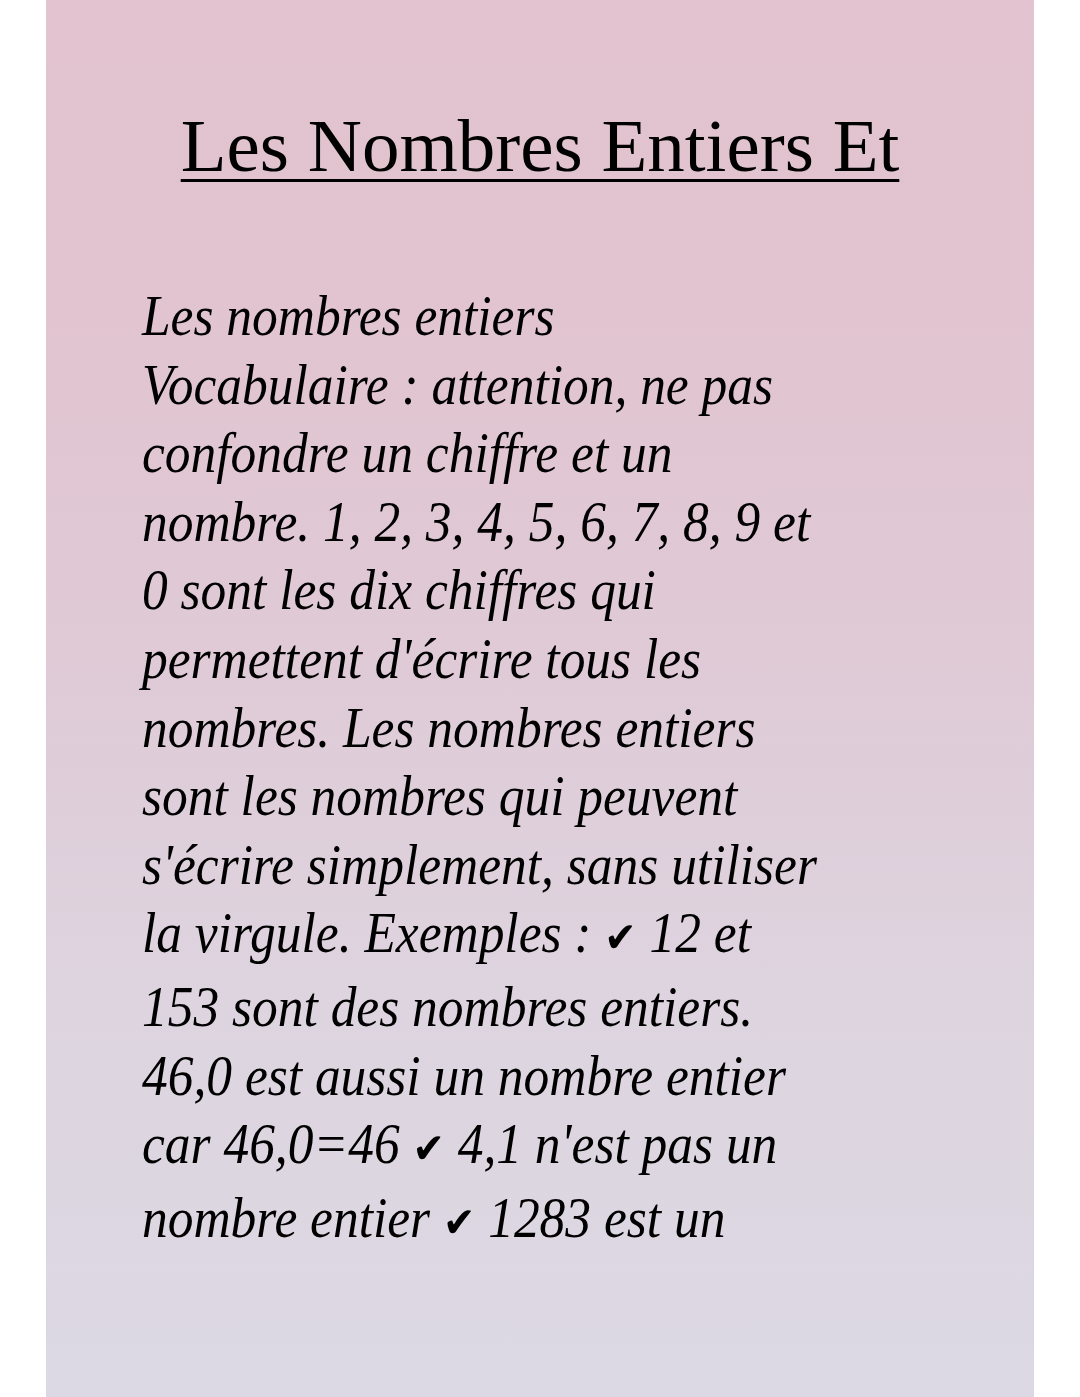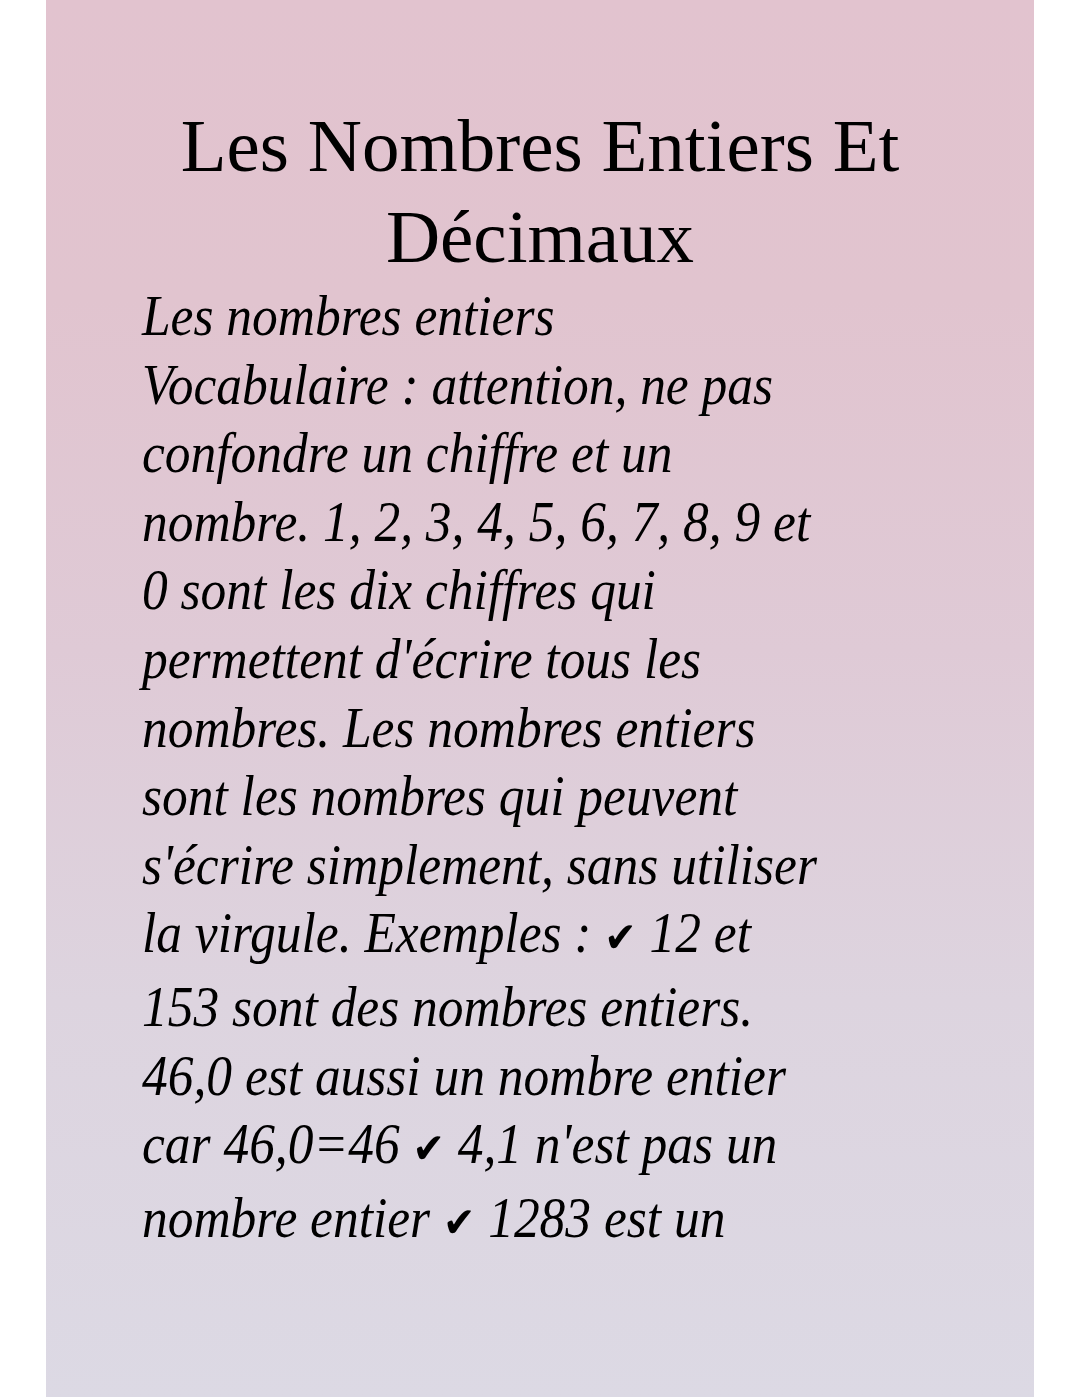--- a/index.html
+++ b/index.html
@@ -35,20 +35,21 @@
       font-family: "Liberation Serif", serif;
       font-size: 75px;
       line-height: 91px;
       color: #000000;
     }
     .title-line {
       display: block;
       white-space: nowrap;
     }
     .title-line span {
+      text-decoration: underline;
       text-decoration-thickness: 3px;
       text-underline-offset: 8px;
     }
     .body-text {
       position: absolute;
       left: 96px;
       top: 282px;
       width: 860px;
       font-family: "Liberation Serif", serif;
       font-size: 56px;
@@ -67,21 +68,20 @@
       display: inline-block;
       vertical-align: baseline;
     }
   </style>
 </head>
 <body>
 
 <div class="page">
   <div class="title">
     <div class="title-line"><span>Les Nombres Entiers Et</span></div>
-    <div class="title-line"><span>Décimaux</span></div>
   </div>
 
   <div class="body-text">
     <span class="body-line" style="transform: scaleX(0.918605);">Les nombres entiers</span>
     <span class="body-line" style="transform: scaleX(0.918605);">Vocabulaire : attention, ne pas</span>
     <span class="body-line" style="transform: scaleX(0.918605);">confondre un chiffre et un</span>
     <span class="body-line" style="transform: scaleX(0.918605);">nombre. 1, 2, 3, 4, 5, 6, 7, 8, 9 et</span>
     <span class="body-line" style="transform: scaleX(0.918605);">0 sont les dix chiffres qui</span>
     <span class="body-line" style="transform: scaleX(0.918605);">permettent d'écrire tous les</span>
     <span class="body-line" style="transform: scaleX(0.918605);">nombres. Les nombres entiers</span>

